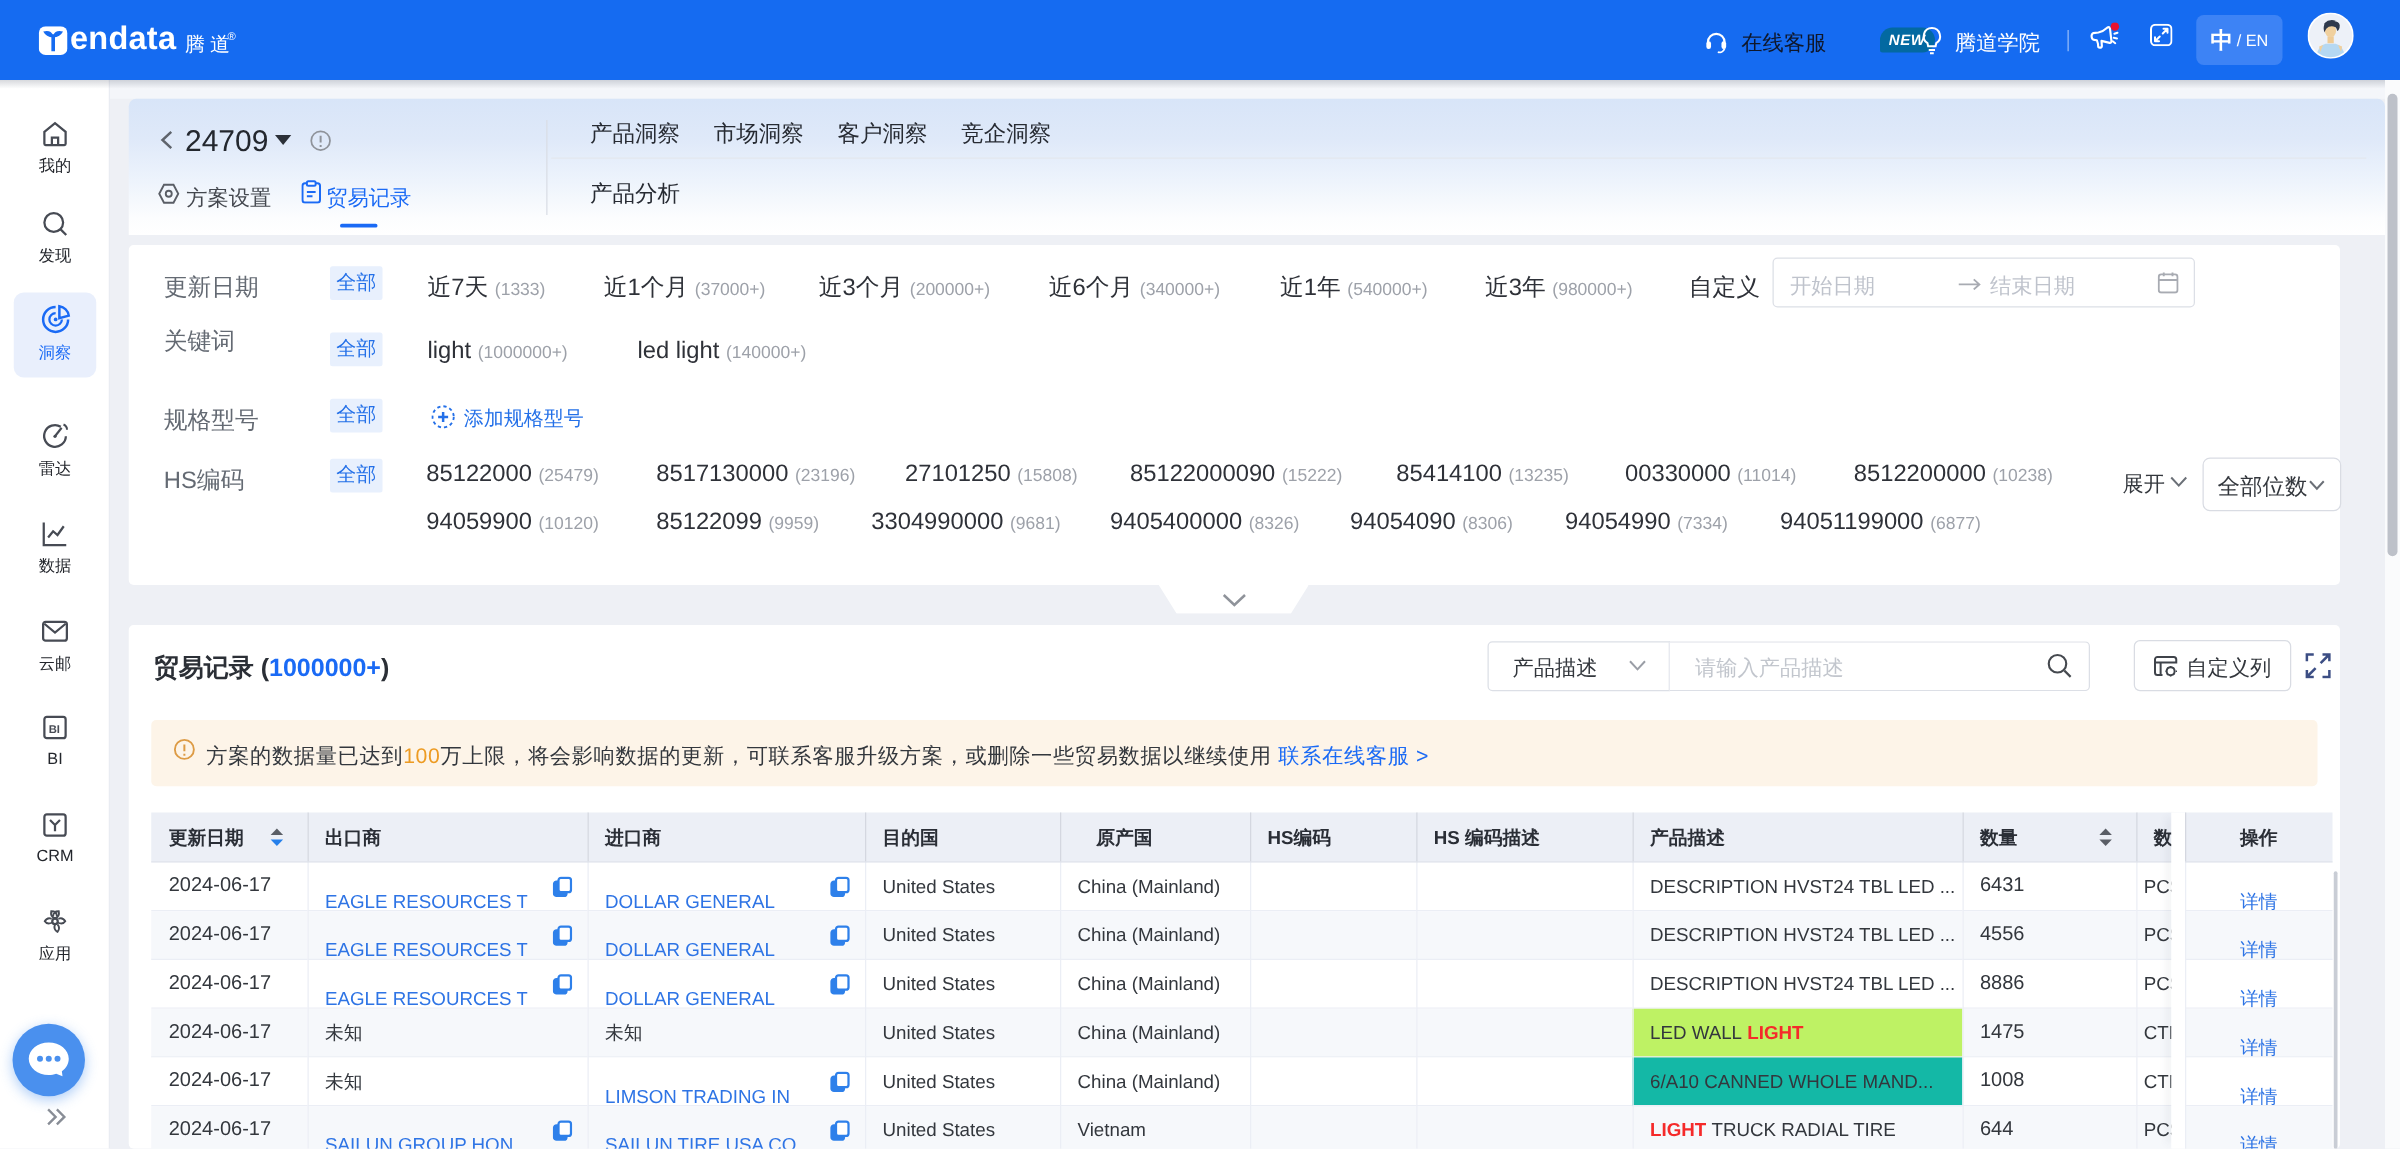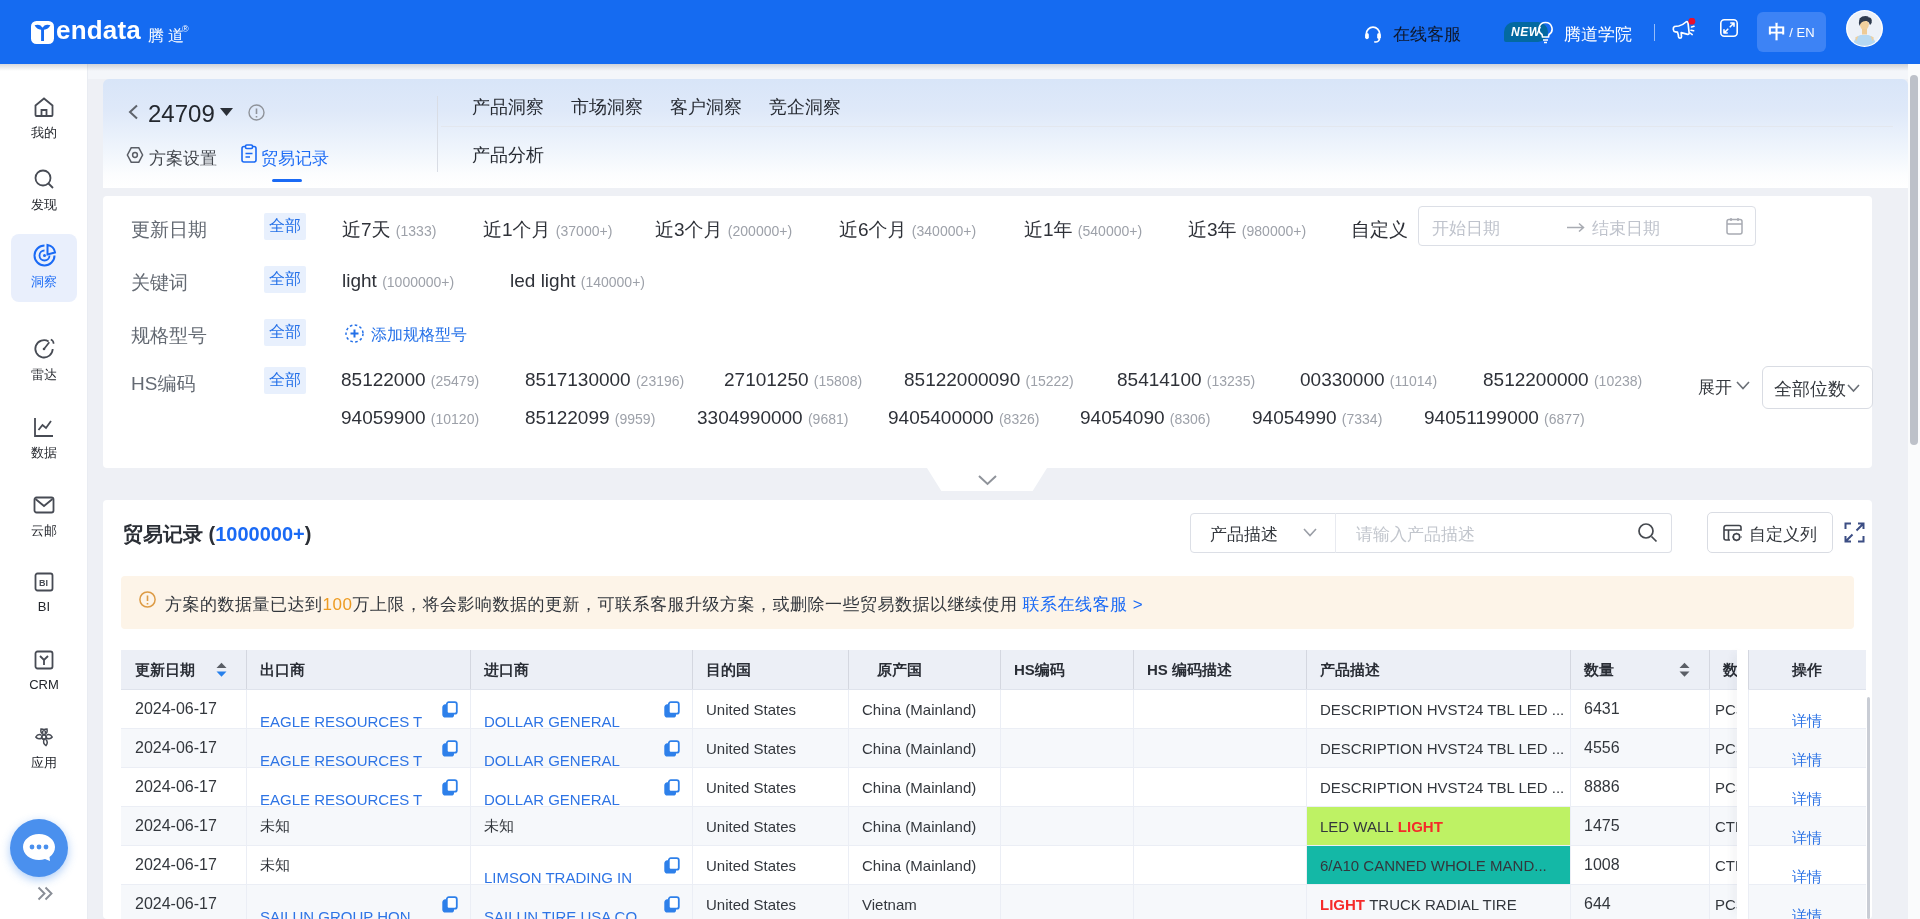--- a/index.html
+++ b/index.html
@@ -222,21 +222,21 @@
 <div class="abs" style="left:1432px;top:217px;font-size:17px;color:#bfc3cc;">开始日期</div>
 <svg class="abs" style="left:1566px;top:222px" width="20" height="10" viewBox="0 0 20 10" fill="none" stroke="#a8abb2" stroke-width="1.5">
     <path d="M1 5 h16 M13 1 l4.5 4 l-4.5 4" transform="translate(0,0.5)"></path>
   </svg>
 <div class="abs" style="left:1592px;top:217px;font-size:17px;color:#bfc3cc;">结束日期</div>
 <svg class="abs" style="left:1726px;top:217px" width="17" height="18" viewBox="0 0 17 18" fill="none" stroke="#a8abb2" stroke-width="1.5">
     <rect x="1" y="2.5" width="15" height="14.5" rx="2"></rect>
     <path d="M1 7 h15 M5 1 v3 M12 1 v3"></path>
   </svg>
 
-<div class="flabel" style="left:131px;top:270px;">关键词</div>
+<div class="flabel" style="left:131px;top:260px;">关键词</div>
 <div class="fpill" style="left:264px;top:266px;">全部</div>
 <div class="fopt" style="left:342px;top:270px;">light <span class="cnt">(1000000+)</span></div>
 <div class="fopt" style="left:510px;top:270px;">led light <span class="cnt">(140000+)</span></div>
 
 <div class="flabel" style="left:131px;top:323px;">规格型号</div>
 <div class="fpill" style="left:264px;top:319px;">全部</div>
 <svg class="abs" style="left:345px;top:324px" width="19" height="19" viewBox="0 0 19 19" fill="none" stroke="#2470e8" stroke-width="1.5">
     <circle cx="9.5" cy="9.5" r="8.5" stroke-dasharray="2.6 2.4"></circle>
     <path d="M9.5 5.5 v8 M5.5 9.5 h8" stroke-width="2"></path>
   </svg>

